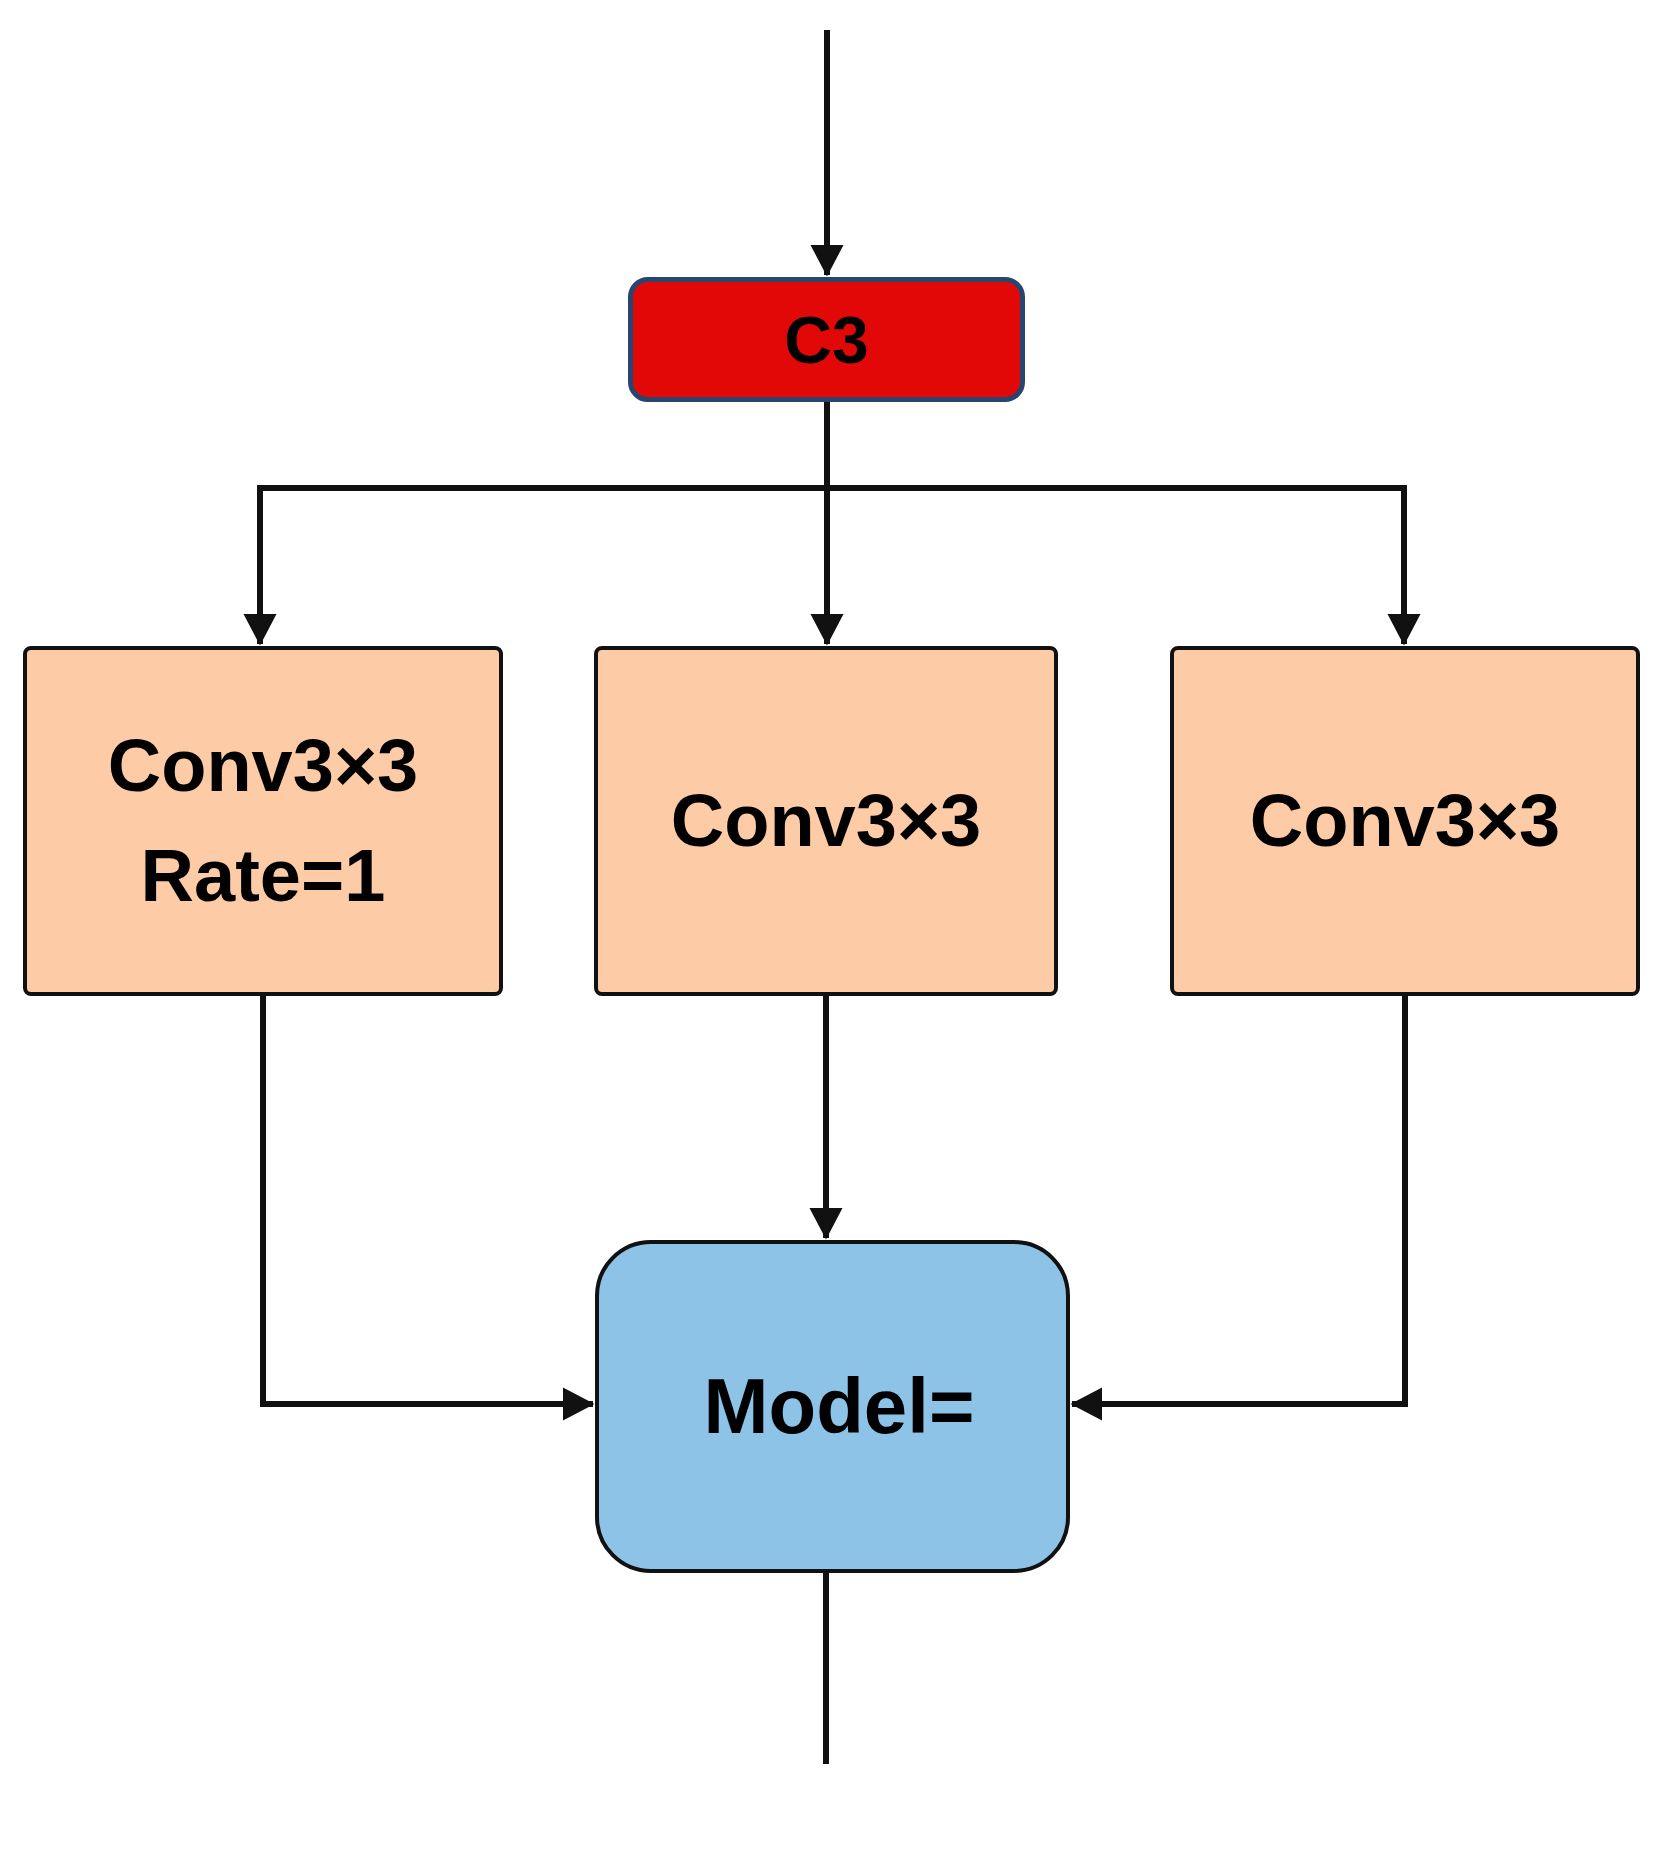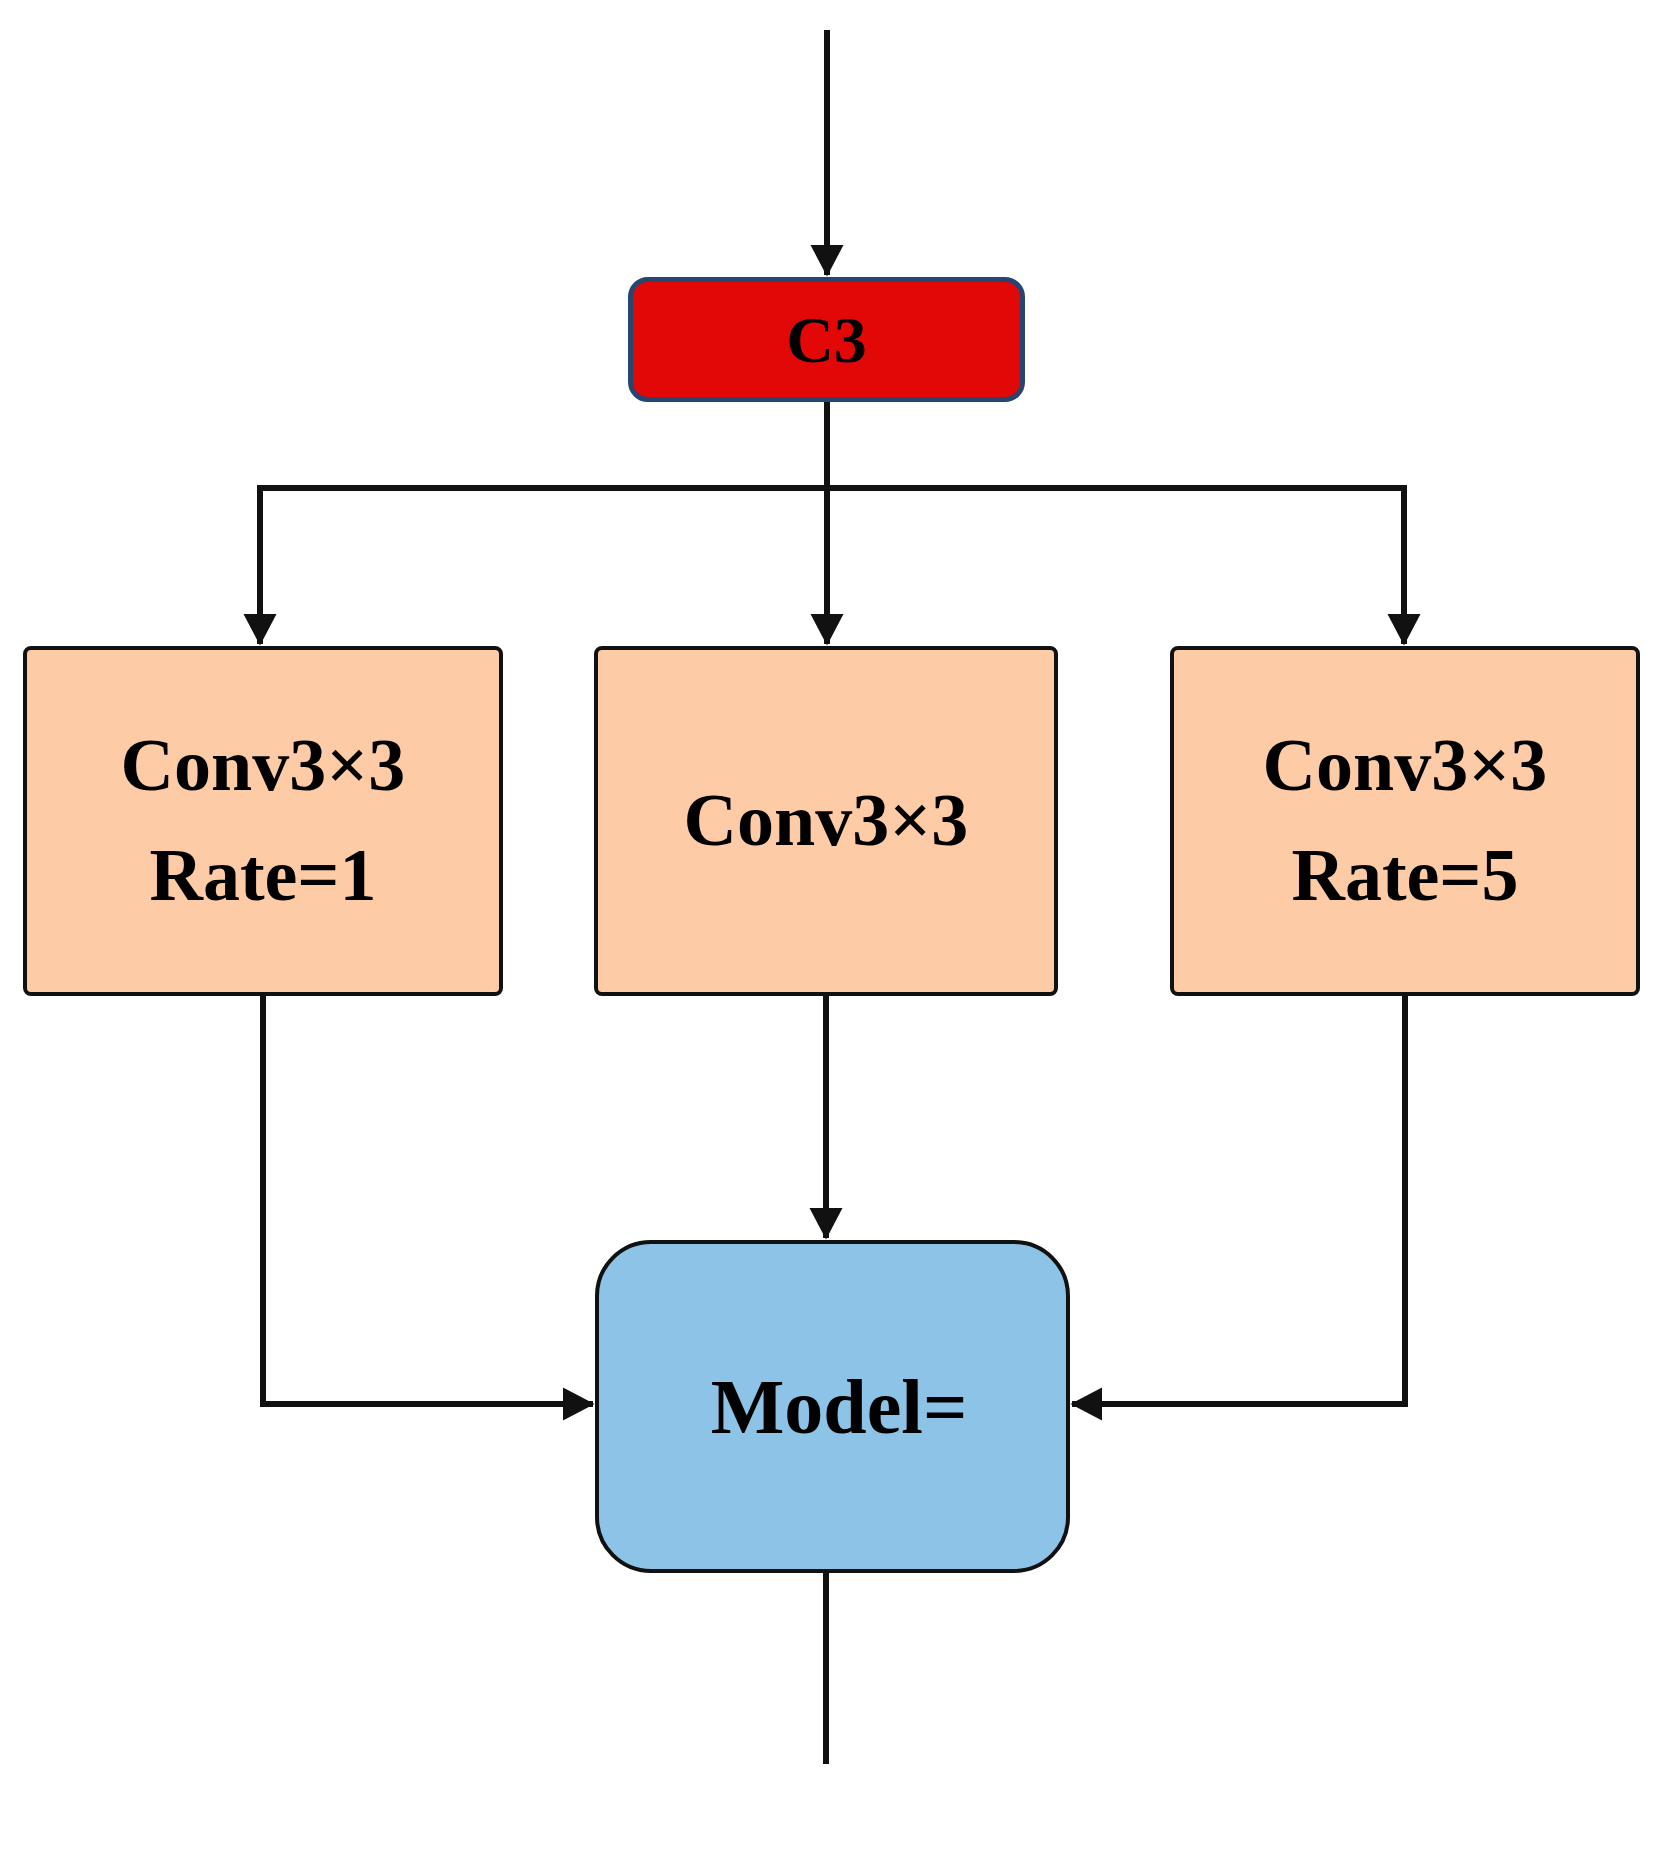--- a/index.html
+++ b/index.html
@@ -5,21 +5,21 @@
   html, body {
     margin: 0;
     padding: 0;
     background: var(--background, #ffffff);
   }
   .canvas {
     position: relative;
     width: 1664px;
     height: 1764px;
     background: var(--background, #ffffff);
-    font-family: Liberation Serif, serif;
+    font-family: Liberation Sans, sans-serif;
     overflow: hidden;
   }
   svg.connectors {
     position: absolute;
     left: 0;
     top: 0;
     width: 1664px;
     height: 1870px;
     z-index: 1;
   }
@@ -111,20 +111,19 @@
     <span>Conv3×3</span>
     <span>Rate=1</span>
   </div>
 
   <div class="node node-conv node-conv2">
     <span>Conv3×3</span>
   </div>
 
   <div class="node node-conv node-conv3">
     <span>Conv3×3</span>
-    <span>Rate=5</span>
   </div>
 
   <div class="node node-merge">
     <span>Model=</span>
   </div>
 
 </div>
 
 </body></html>

